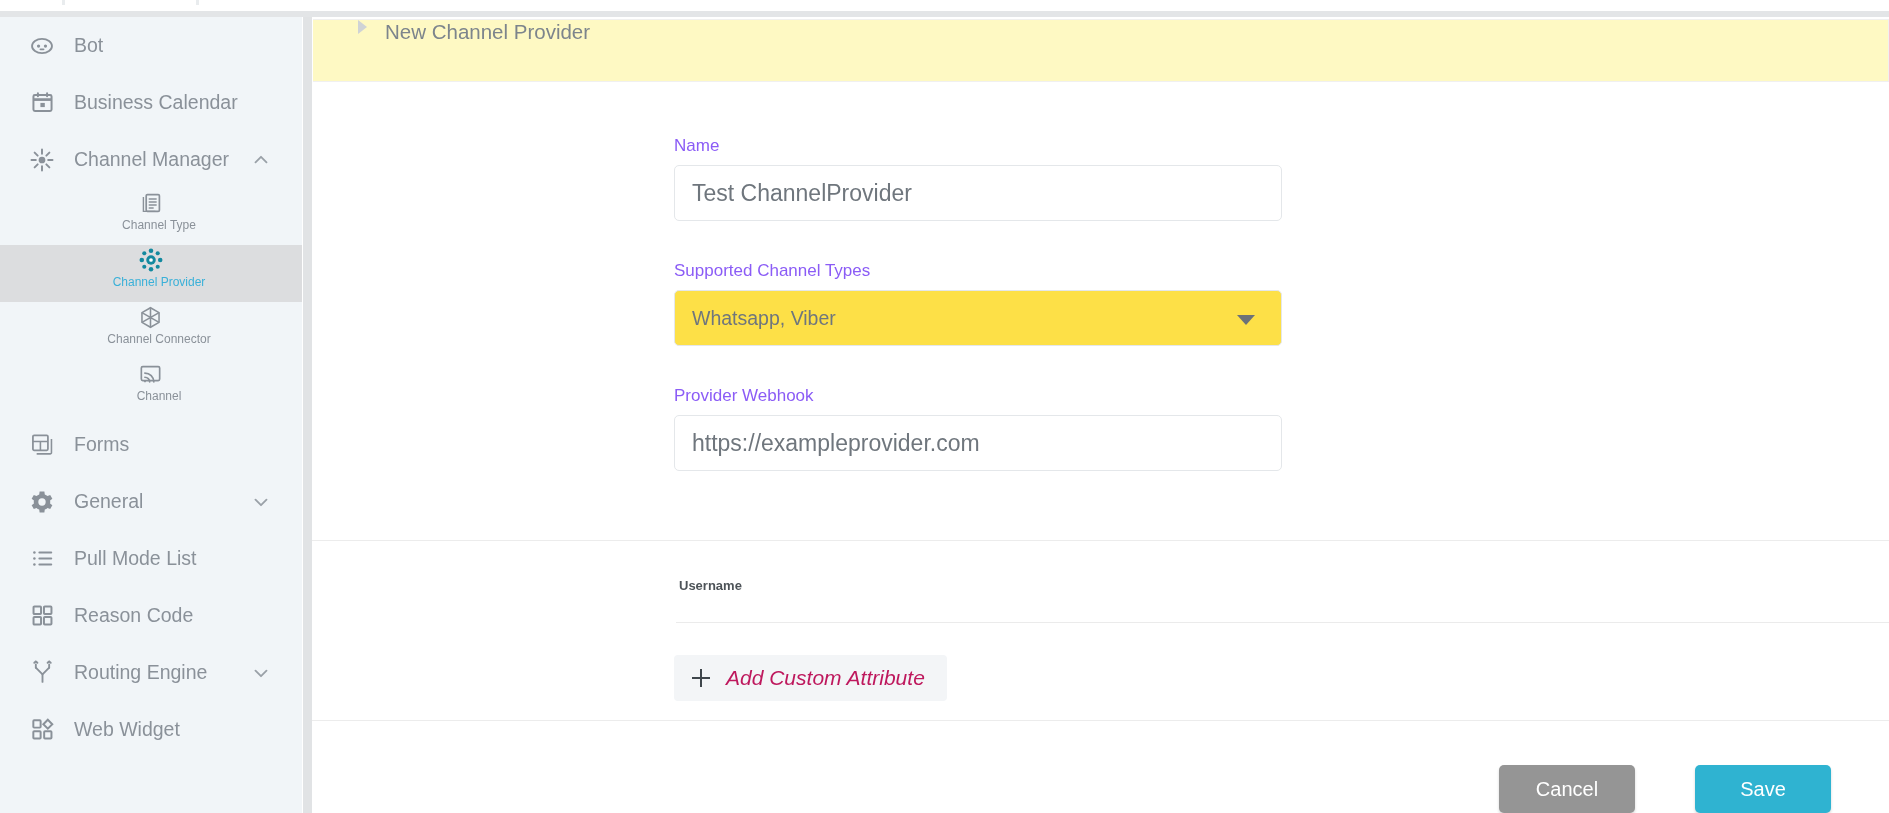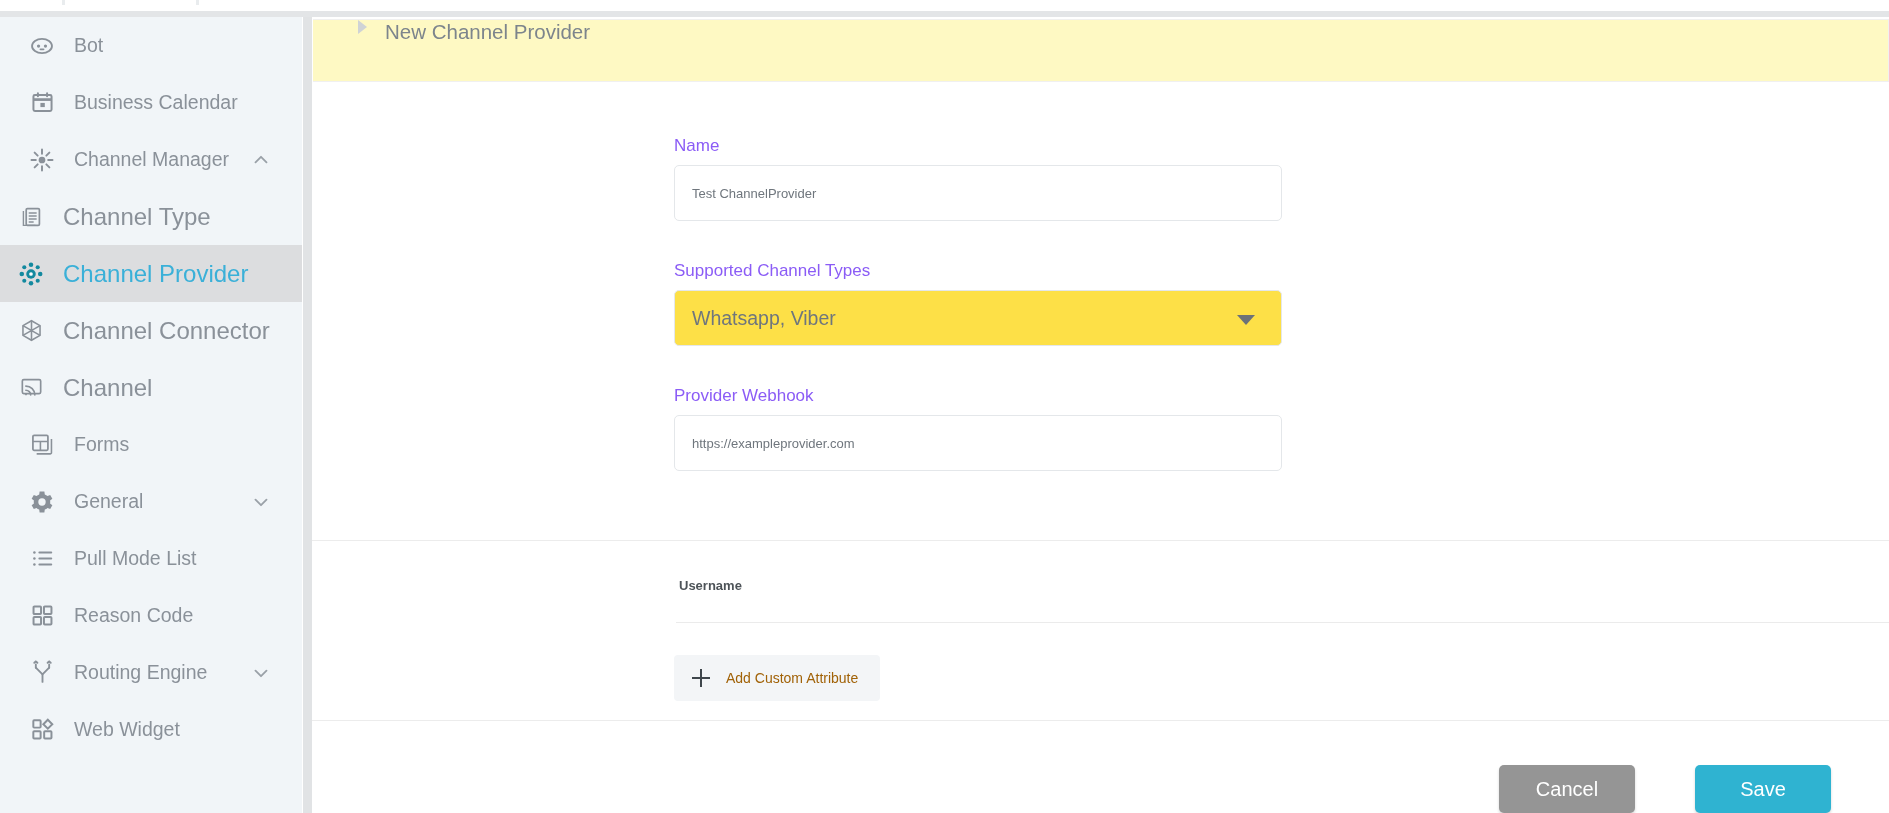--- a/index.html
+++ b/index.html
@@ -51,21 +51,21 @@
   .nav-item {
     position: relative;
     display: flex;
     align-items: center;
     height: 57px;
     padding-left: 27px;
     cursor: pointer;
     color: #8a9199;
     font-size: 19.5px;
   }
-  .nav-item.sub { padding-left: 16px; font-size: 24px; }
+  .nav-item.sub { padding-left: 16px; font-size: 12px; flex-direction: column; }
   .nav-item.active {
     background: #dcdddf;
     color: #3ab0d8;
   }
   .nav-item .ico {
     width: 30px; height: 30px;
     margin-right: 17px;
     flex: 0 0 30px;
     display: flex; align-items: center; justify-content: center;
     color: #8a9199;
@@ -119,21 +119,21 @@
     font-size: 17px;
     color: #8b5cf6;
     margin-bottom: 9px;
   }
   .f-input {
     width: 608px; height: 56px;
     border: 1px solid #e4e7ea;
     border-radius: 5px;
     background: #ffffff;
     font-family: "Liberation Sans", sans-serif;
-    font-size: 13px;
+    font-size: 23px;
     color: #6f767d;
     padding: 0 17px;
     outline: none;
   }
   .f-input::placeholder { color: #8f969d; }
 
   .f-select {
     position: relative;
     width: 608px; height: 56px;
     border: 1px solid #e4e7ea;
@@ -179,22 +179,23 @@
   .add-attr-btn {
     position: absolute; left: 362px; top: 114px;
     height: 46px;
     padding: 0 22px 0 18px;
     display: flex; align-items: center;
     background: #f3f5f7;
     border: none;
     border-radius: 4px;
     cursor: pointer;
     font-family: "Liberation Sans", sans-serif;
-    font-size: 14px;
-    color: #a16207;
+    font-size: 21px;
+    color: #be185d;
+    font-style: italic;
   }
   .add-attr-btn .plus {
     position: relative;
     width: 18px; height: 18px;
     margin-right: 16px;
     flex: 0 0 18px;
   }
   .add-attr-btn .plus::before,
   .add-attr-btn .plus::after {
     content: ""; position: absolute; background: #3f464c;

